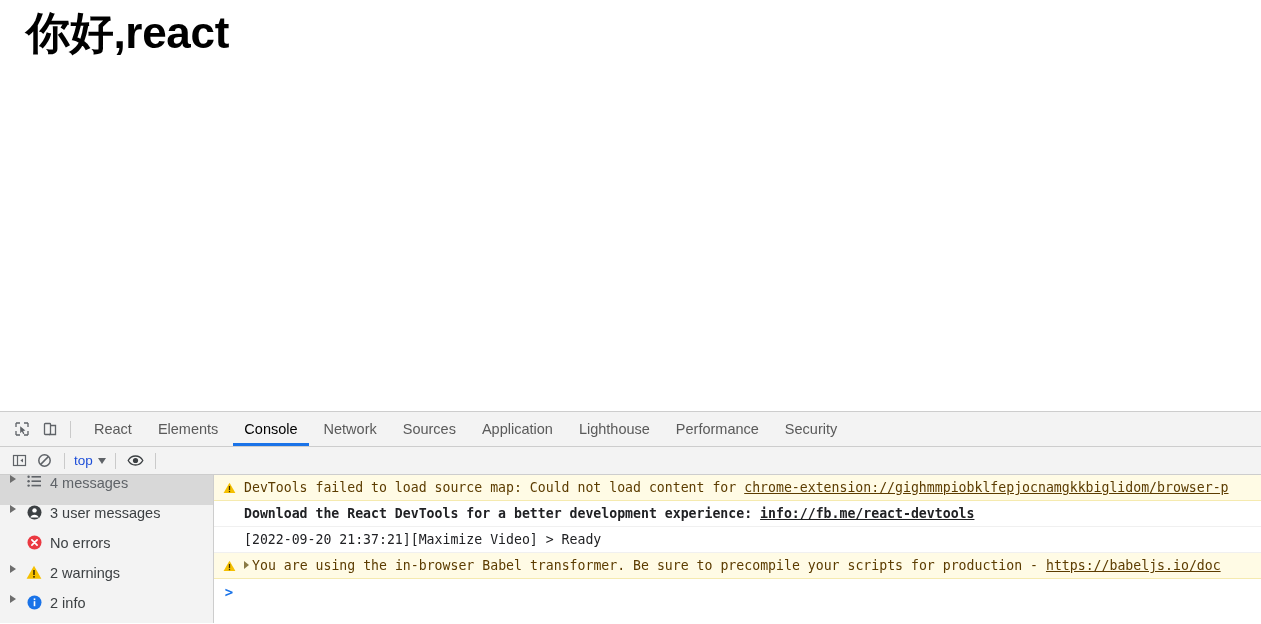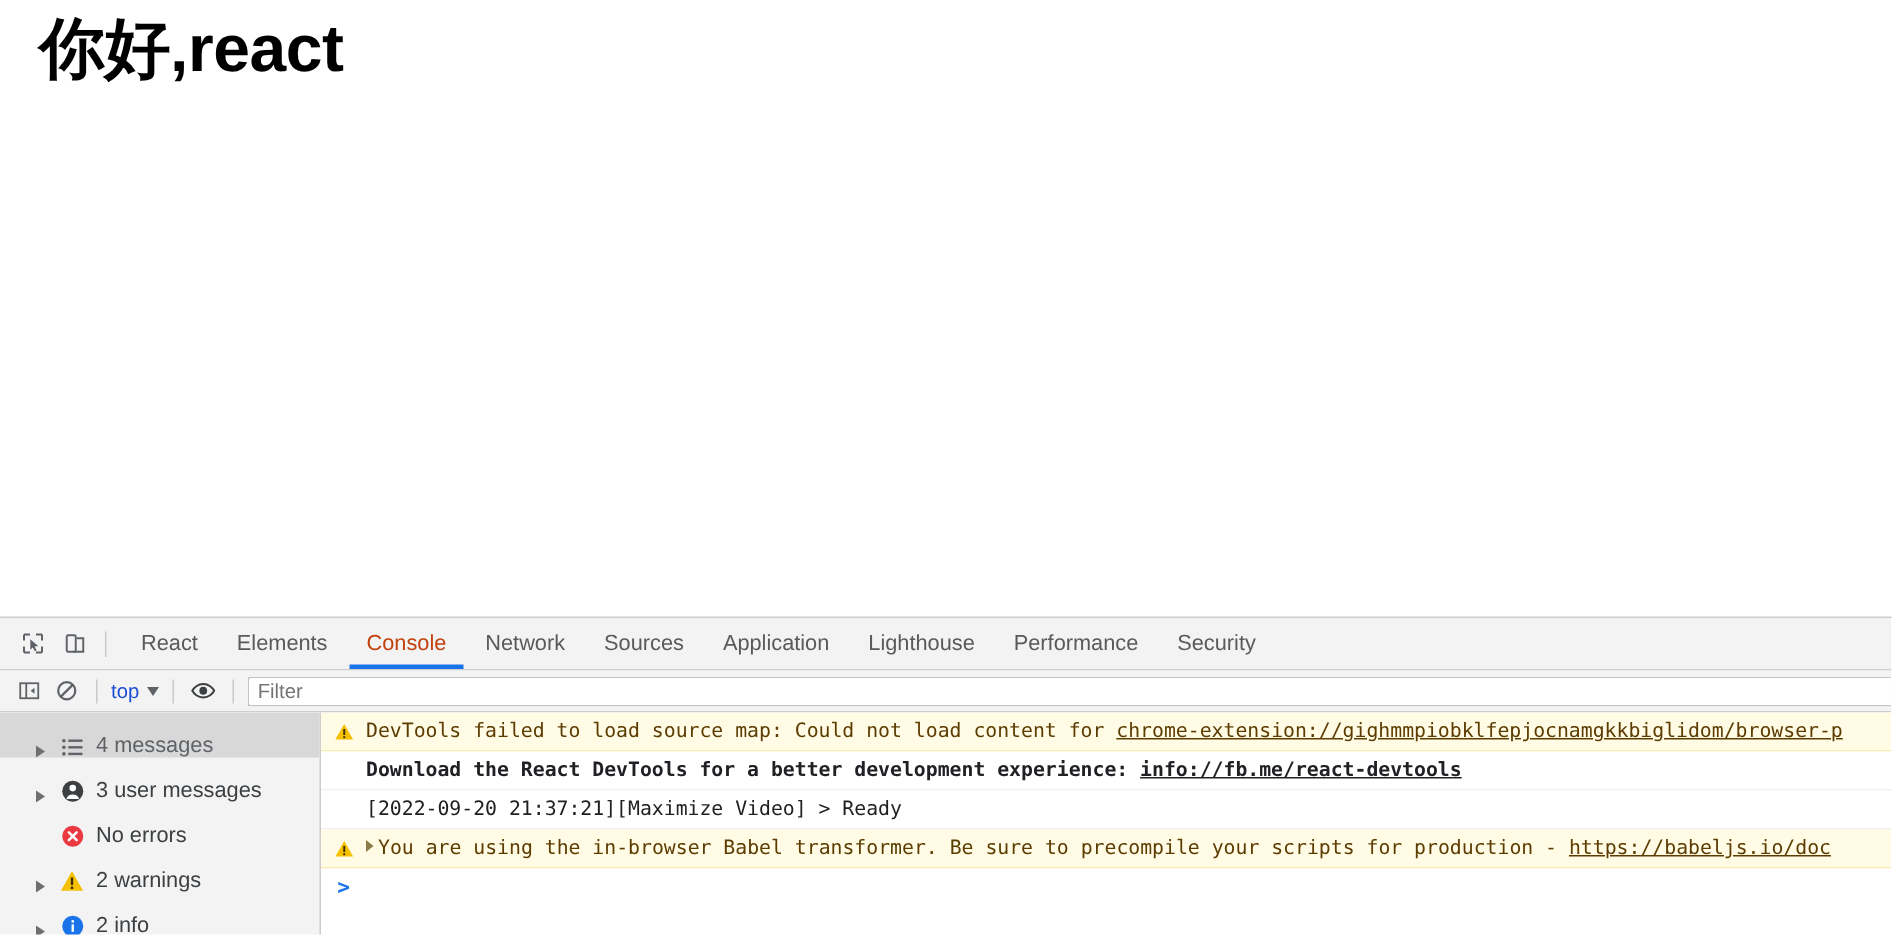--- a/index.html
+++ b/index.html
@@ -81,21 +81,21 @@
     position: relative;
     display: flex;
     align-items: center;
     padding: 0 13px;
     font-size: 14.5px;
     color: #5a5a5a;
     white-space: nowrap;
     line-height: 1;
   }
   .tab.active {
-    color: #c2410c;
+    color: #000000;
   }
   .tab.active::after {
     content: "";
     position: absolute;
     left: 2px;
     right: 2px;
     bottom: 0;
     height: 3px;
     background: #1a73e8;
   }
@@ -166,23 +166,23 @@
   .sidebar {
     width: 214px;
     background: #f3f3f3;
     border-right: 1px solid #cdcdcd;
     box-sizing: border-box;
     overflow: hidden;
     flex: none;
   }
   .side-item {
     display: flex;
-    align-items: flex-end;
+    align-items: flex-start;
     height: 30px;
-    padding-left: 24px;
+    padding-left: 10px;
     font-size: 14.5px;
     color: #3c4043;
     white-space: nowrap;
   }
   .side-item.selected {
     background: #d8d8d8;
     color: #5f6368;
   }
   .disclosure {
     width: 12px;
@@ -365,21 +365,20 @@
       <span class="caret-down"></span>
     </div>
     <div class="ct-sep"></div>
     <div class="ct-btn">
       <svg width="17" height="15" viewBox="0 0 17 15">
         <path d="M8.5 3C4.9 3 2.2 5.6 1.2 7.5c1 1.9 3.7 4.5 7.3 4.5s6.3-2.6 7.3-4.5C14.8 5.6 12.1 3 8.5 3z" fill="none" stroke="#3c4043" stroke-width="1.3"></path>
         <circle cx="8.5" cy="7.5" r="2.6" fill="#3c4043"></circle>
       </svg>
     </div>
     <div class="ct-sep"></div>
-    <input class="filter-input" type="text" placeholder="Filter" style="">
   </div>
 
   <div class="console-body">
 
     <div class="sidebar">
 
       <div class="side-item selected">
         <span class="disclosure">
             <span class="tri"></span>
           </span>

